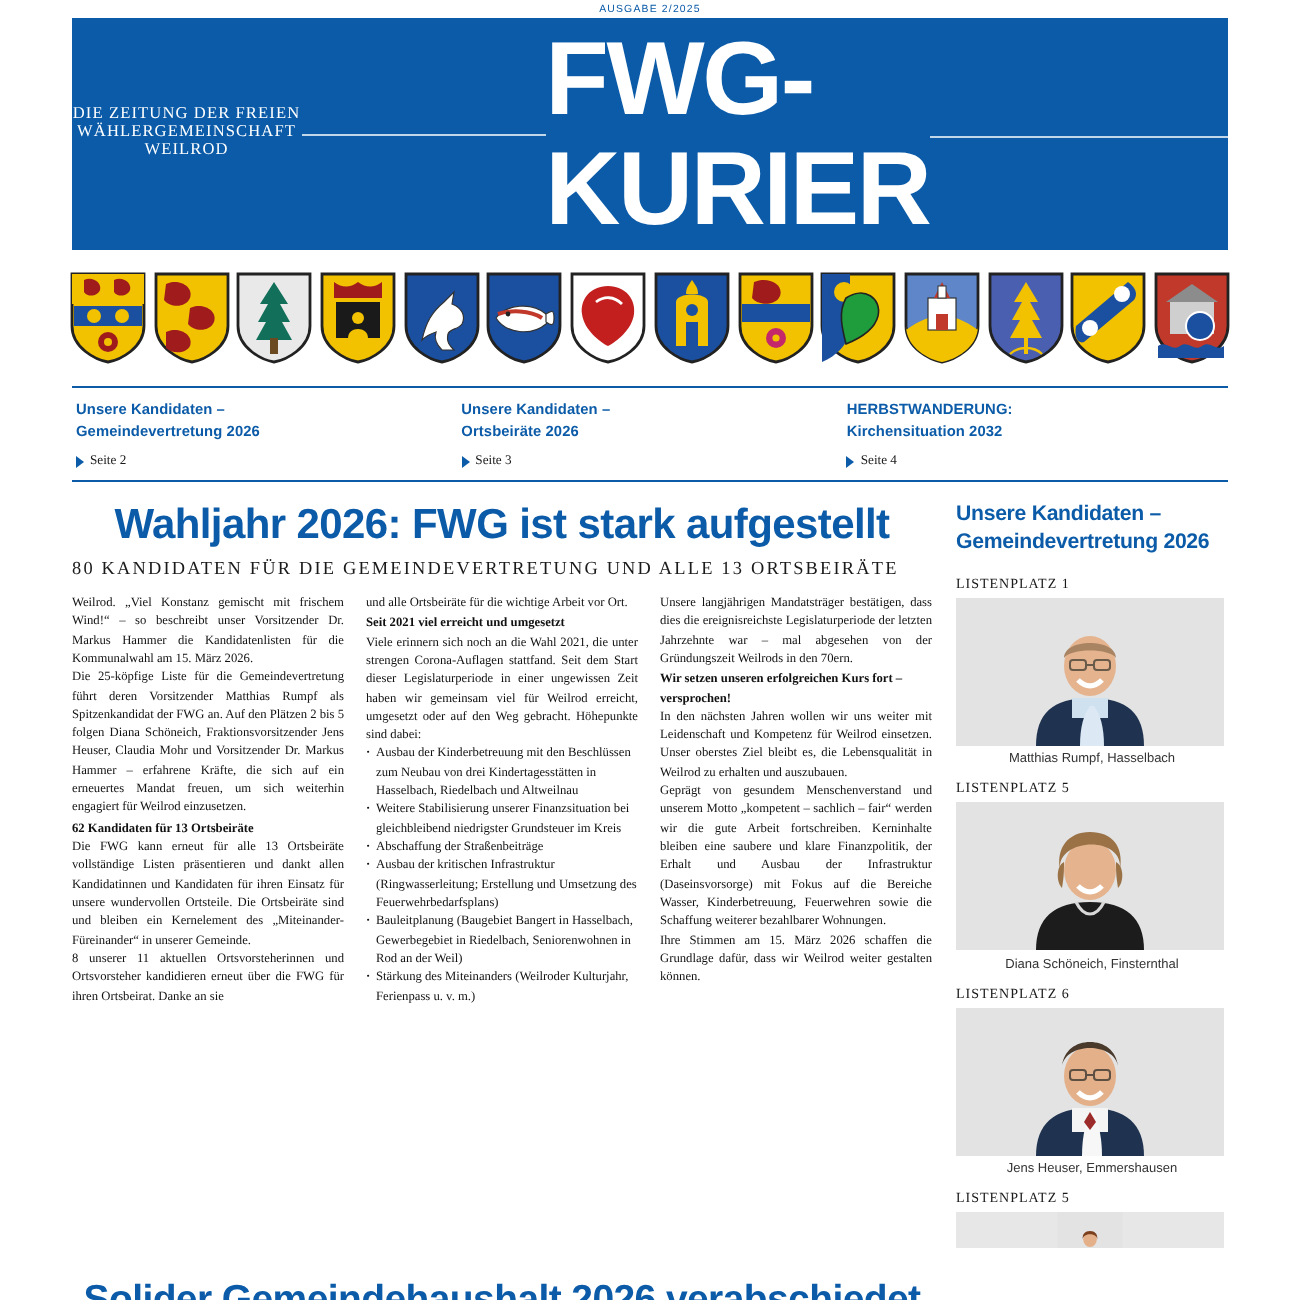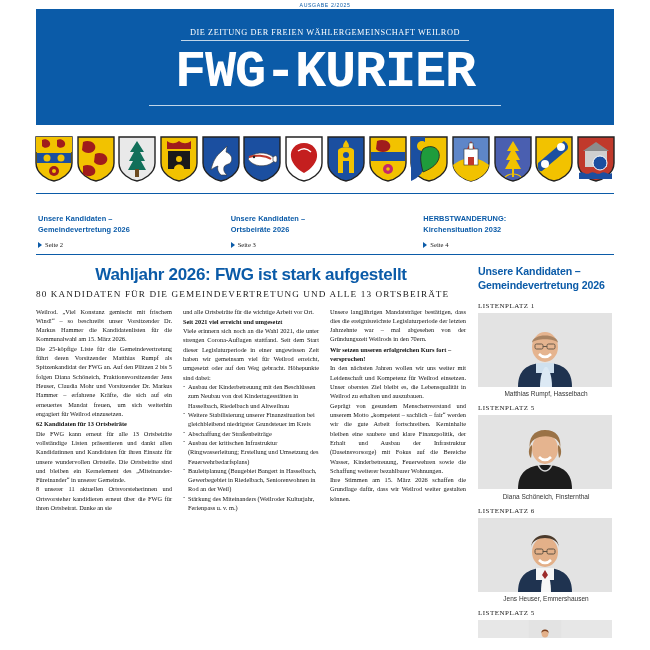--- a/index.html
+++ b/index.html
@@ -24,40 +24,40 @@
     line-height: 9px;
   }
 
   
   .masthead {
     margin: 0 36px;
     background: #0b5ba8;
     height: 116px;
     position: relative;
     display: flex;
-    flex-direction: column;
+    flex-direction: row;
     align-items: center;
     justify-content: center;
   }
   .masthead-kicker {
     color: #ffffff;
     font-family: "Liberation Serif", serif;
     font-size: 8.3px;
     letter-spacing: .55px;
     text-align: center;
     padding-bottom: 3px;
   }
   .mast-rule {
     width: 288px;
     height: 1px;
     background: rgba(255,255,255,.75);
   }
   .masthead-title {
     color: #ffffff;
-    font-family: Liberation Mono, monospace;
+    font-family: Liberation Sans, sans-serif;
     font-weight: bold;
     font-size: 52px;
     letter-spacing: -1.2px;
     line-height: 1.06;
     padding: 4px 0 2px;
   }
   .mast-rule-lower { width: 352px; height: 1px; background: rgba(255,255,255,.75); margin-top: 2px; }
 
   
   .crests {
@@ -68,21 +68,21 @@
     align-items: flex-start;
   }
   .crest { width: 40px; height: 48px; display: block; }
 
   
   .teaser-bar {
     margin: 6px 36px 0;
     border-top: 1.6px solid #0b5ba8;
     border-bottom: 1.6px solid #0b5ba8;
     display: flex;
-    padding: 20px 0 6px;
+    padding: 6px 0 6px;
   }
   .teaser {
     flex: 1 1 25%;
     padding-right: 10px;
     padding-left: 2px;
   }
   .teaser-title {
     font-family: "Liberation Sans", sans-serif;
     font-weight: bold;
     font-size: 7.4px;
@@ -112,21 +112,21 @@
     margin: 10px 36px 0;
     display: flex;
     gap: 0;
   }
   .article-zone { width: 430px; }
   .sidebar { width: 148px; padding-left: 12px; border-left: 0; }
 
   .headline {
     font-family: "Liberation Sans", sans-serif;
     font-weight: bold;
-    font-size: 17px;
+    font-size: 21px;
     color: #0b5ba8;
     text-align: center;
     letter-spacing: -.3px;
     line-height: 1.12;
   }
   .subheadline {
     font-family: "Liberation Serif", serif;
     font-size: 9.2px;
     letter-spacing: 1.1px;
     color: #1a1a1a;

